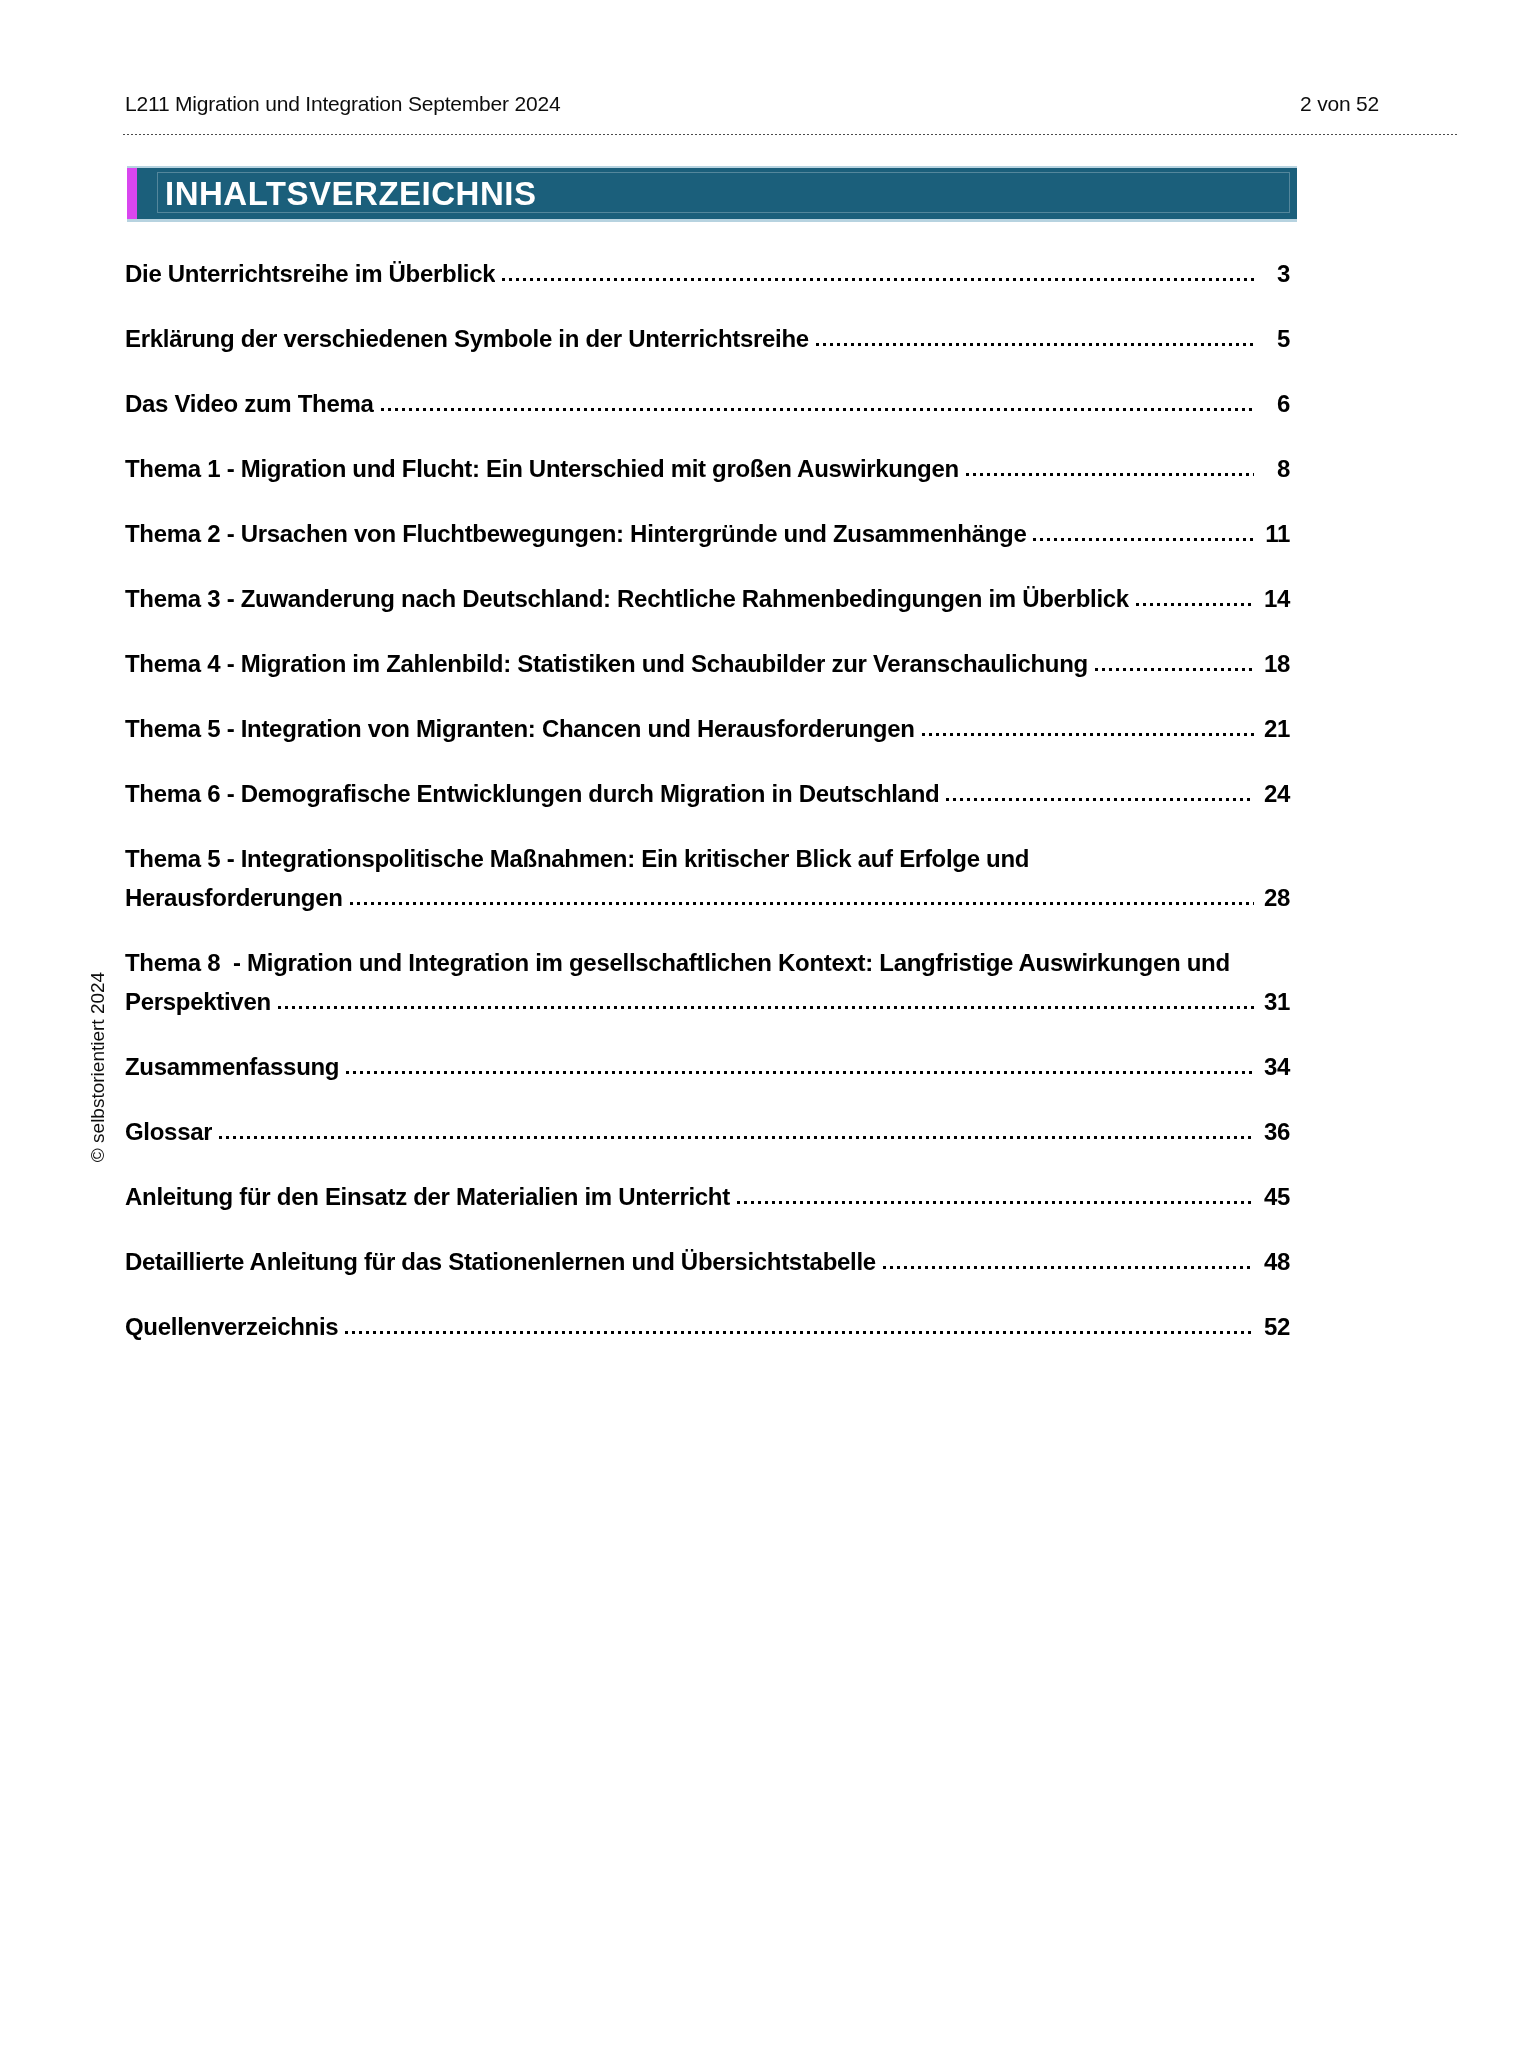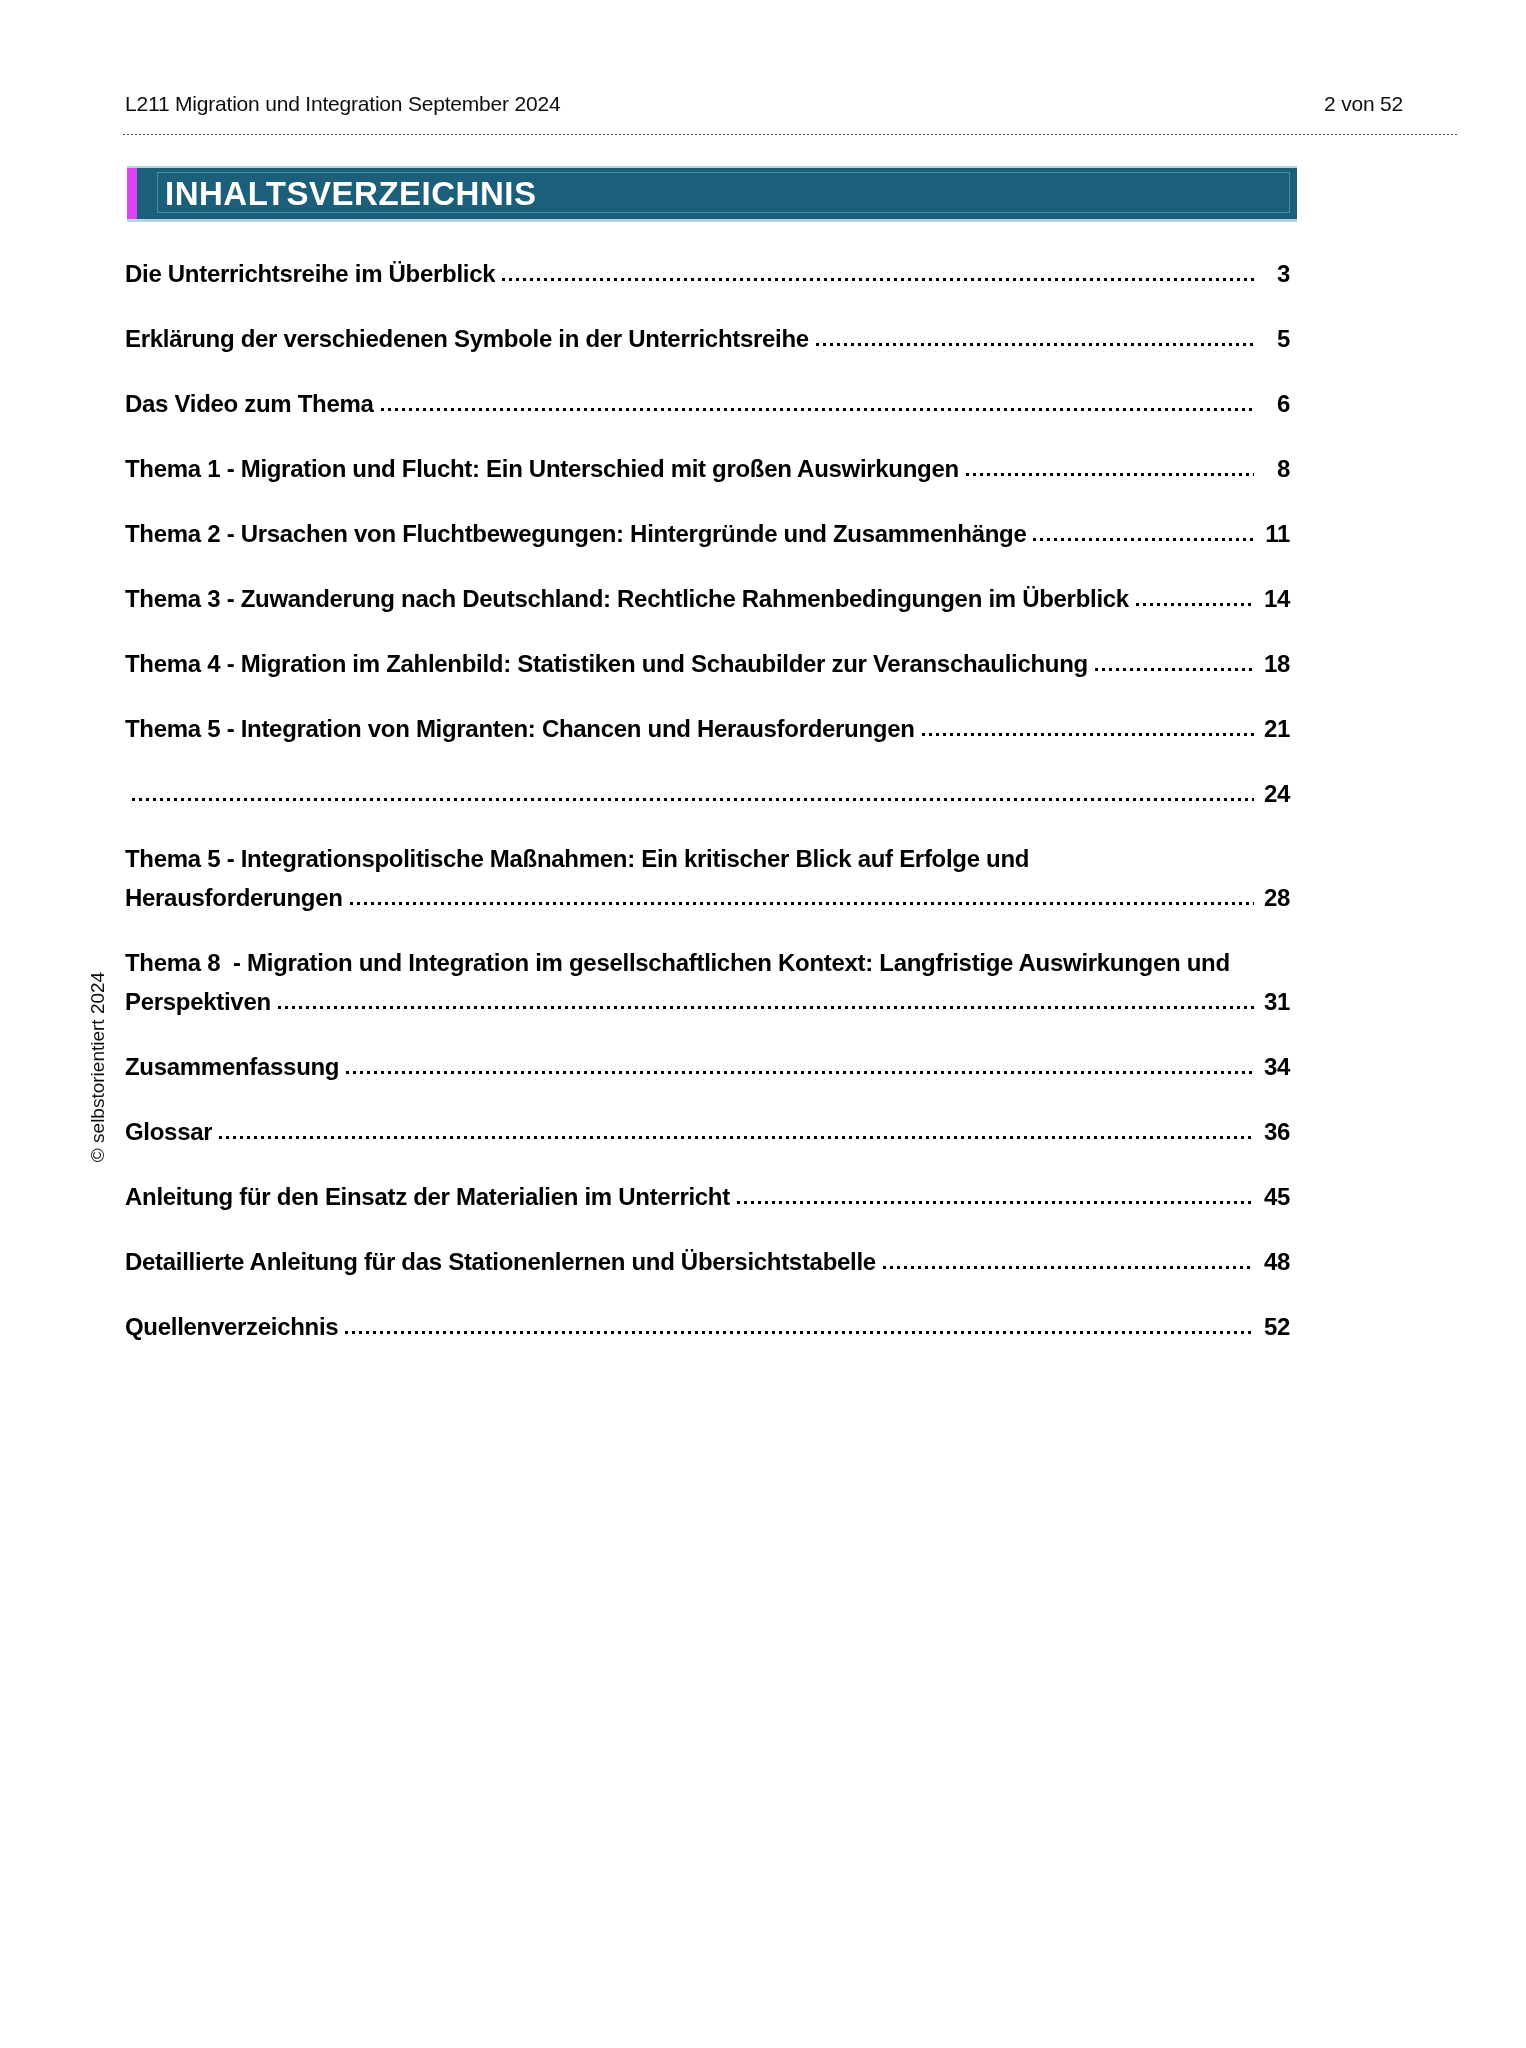--- a/index.html
+++ b/index.html
@@ -13,21 +13,21 @@
     overflow:hidden;
   }
 
   
   .page-header {
     position:absolute; left:125px; top:92px; width:1332px;
     display:flex; align-items:flex-start;
     font-size:21px; letter-spacing:-0.2px; color:#0d0d0d;
   }
   .page-header .spacer { flex:1 1 auto; }
-  .page-header .hdr-right { margin-right:54px; }
+  .page-header .hdr-right { margin-right:78px; }
 
   .header-rule {
     position:absolute; left:122px; top:132px; width:1335px; height:5px;
     background-image:radial-gradient(circle, #4a4a4a 0.9px, transparent 1.1px);
     background-size:4px 5px; background-repeat:repeat-x; background-position:left center;
   }
 
   
   .title-bar {
     position:absolute; left:127px; top:168px; width:1170px; height:51px;
@@ -142,20 +142,21 @@
       </div>
       <div class="toc-entry">
         <div class="toc-line">
           <span class="toc-text">Thema 5 - Integration von Migranten: Chancen und Herausforderungen</span>
           <span class="leader"></span>
           <span class="toc-page">21</span>
         </div>
       </div>
       <div class="toc-entry">
         <div class="toc-line">
+          <span class="toc-text">Thema 6 - Demografische Entwicklungen durch Migration in Deutschland</span>
           <span class="leader"></span>
           <span class="toc-page">24</span>
         </div>
       </div>
       <div class="toc-entry">
         <div class="toc-line">
           <span class="toc-text">Thema 5 - Integrationspolitische Maßnahmen: Ein kritischer Blick auf Erfolge und</span>
         </div>
         <div class="toc-line">
           <span class="toc-text">Herausforderungen</span>

